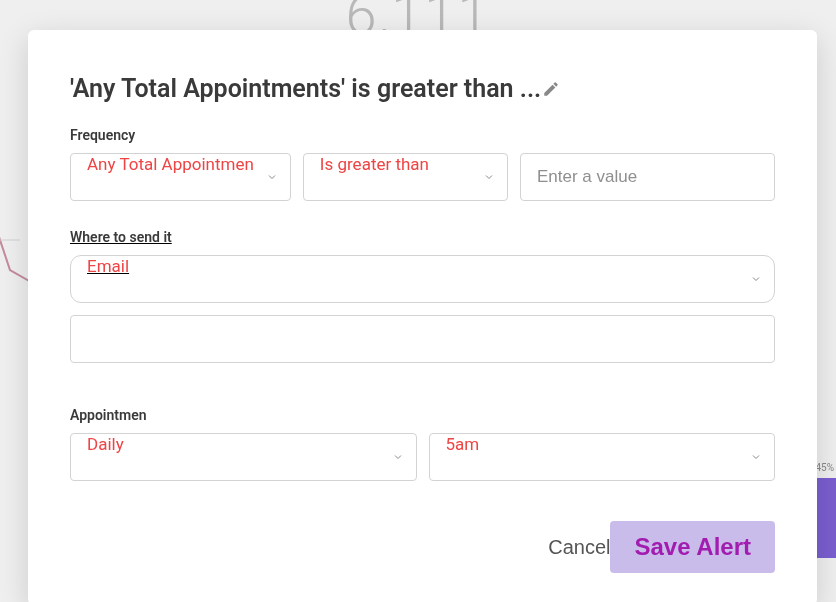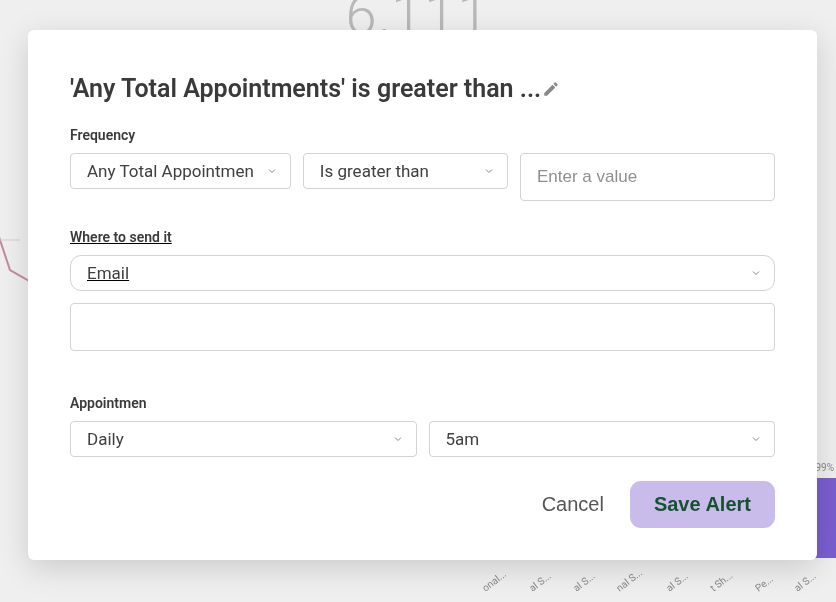--- a/index.html
+++ b/index.html
@@ -98,26 +98,25 @@
     .condition-row {
       display: flex;
       gap: 12px;
       margin-bottom: 28px;
     }
     .select {
       position: relative;
       border: 1px solid #d3d3d3;
       border-radius: 4px;
       background: #fff;
-      height: 36px;
-      display: flex;
-      align-items: center;
+      height: 48px;
+      display: flex;
       padding: 0 36px 0 16px;
       font-size: 17px;
-      color: #404040;
+      color: #ef4444;
       cursor: pointer;
     }
     .select .chev {
       position: absolute;
       right: 12px;
       top: 50%;
       transform: translateY(-50%);
       color: #888;
       pointer-events: none;
     }
@@ -140,56 +139,55 @@
       color: #0369a1;
       flex: 1;
     }
     .input-text::placeholder { color: #8f8f8f; }
     .where-block { margin-bottom: 44px; text-decoration: underline; }
     .select.full { width: 100%; margin-bottom: 12px; border-radius: 11px; }
     .input-text.full { width: 100%; display: block; }
     .freq-row {
       display: flex;
       gap: 12px;
-      margin-bottom: 24px;
+      margin-bottom: 40px;
     }
     .select.freq { flex: 1; }
     .actions {
       display: flex;
       justify-content: flex-end;
       align-items: center;
-      gap: 26px;
     }
     .btn-cancel {
       background: none;
       border: none;
       font-size: 20px;
       color: #555;
       cursor: pointer;
     }
     .btn-save {
       background: #c9bceb;
       border: none;
-      border-radius: 11px;
+      border-radius: 4px;
       padding: 12px 24px;
-      font-size: 20px;
+      font-size: 24px;
       font-weight: 600;
-      color: #14532d;
+      color: #a21caf;
       cursor: pointer;
     }
   </style>
 </head>
 <body>
 
 <div class="bg-number">6,111</div>
 <svg class="bg-line" viewBox="0 0 70 200">
   <polyline points="0,20 30,110 65,130" fill="none" stroke="#c48b9b" stroke-width="2"></polyline>
   <polyline points="0,80 40,80" fill="none" stroke="#d0d0d0" stroke-width="1"></polyline>
 </svg>
-<div class="bg-purple-label">99%</div>
+<div class="bg-purple-label">45%</div>
 <div class="bg-purple"></div>
 <div class="bg-xlabels">
   <span>onal...</span>
   <span>al S...</span>
   <span>al S...</span>
   <span>nal S...</span>
   <span>al S...</span>
   <span>t Sh...</span>
   <span>Pe...</span>
   <span>al S...</span>

